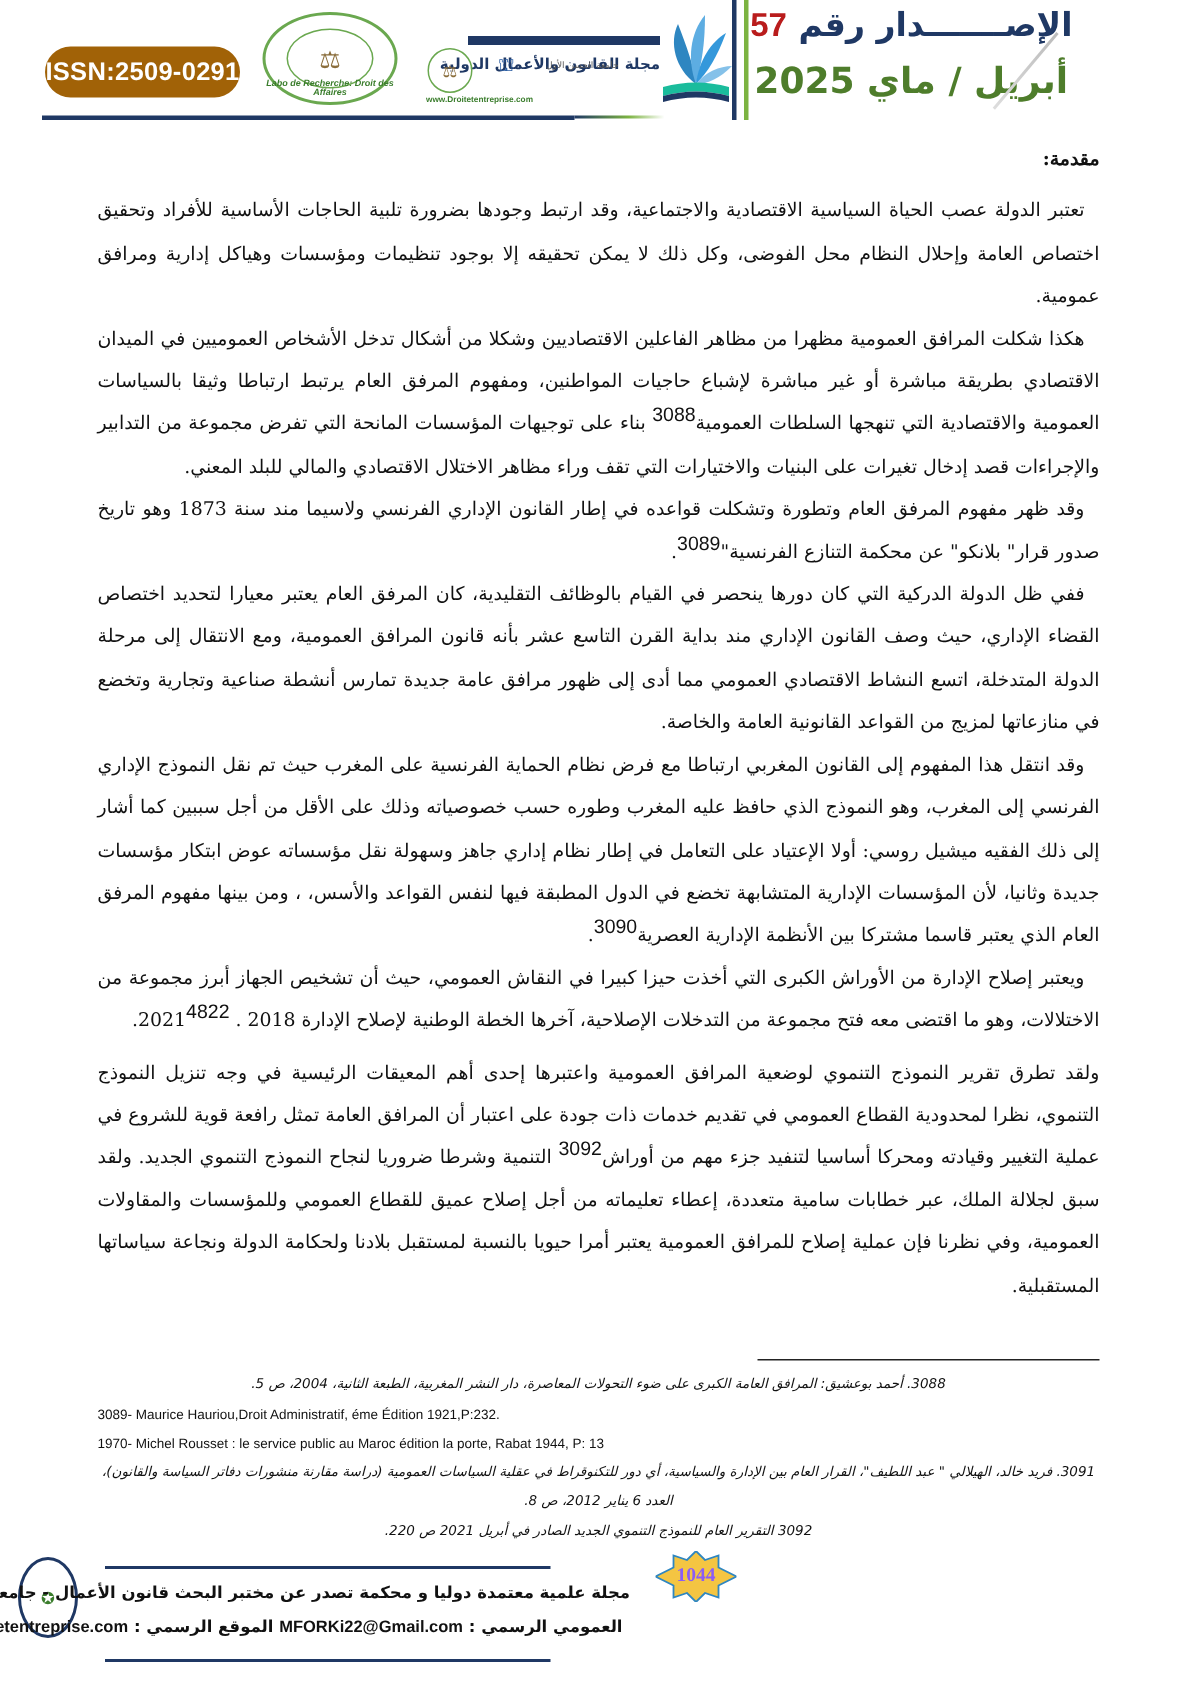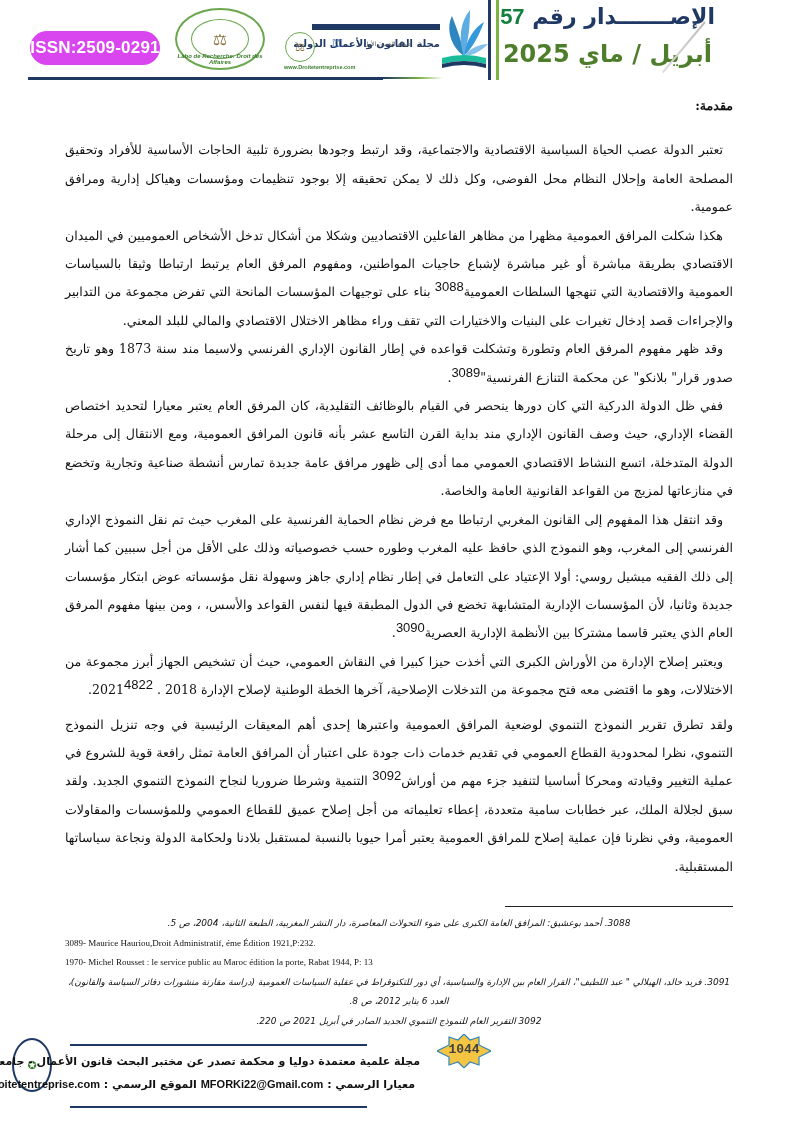--- a/index.html
+++ b/index.html
@@ -1,66 +1,66 @@
 <!DOCTYPE html>
 <html><head>
 <meta charset="utf-8">
 <style>
   html, body { margin: 0; padding: 0; background: #ffffff; }
   body { width: 793px; height: 1122px; position: relative; overflow: hidden; font-family: "DejaVu Sans", sans-serif; color: #111; }
 
   
   .header { position: absolute; left: 0; top: 0; width: 793px; height: 80px; }
-  .issn { position: absolute; left: 30px; top: 31px; width: 130px; height: 34px; border-radius: 17px; background: #d946ef; color: #fff; font-family: "Liberation Sans", sans-serif; font-size: 17px; font-weight: bold; display: flex; align-items: center; justify-content: center; letter-spacing: 0.2px; }
+  .issn { position: absolute; left: 30px; top: 31px; width: 130px; height: 34px; border-radius: 17px; background: #a16207; color: #fff; font-family: "Liberation Sans", sans-serif; font-size: 17px; font-weight: bold; display: flex; align-items: center; justify-content: center; letter-spacing: 0.2px; }
   .lab-logo { position: absolute; left: 175px; top: 8px; width: 90px; height: 62px; border: 2px solid #6aa84f; border-radius: 50%; box-sizing: border-box; display: flex; align-items: center; justify-content: center; }
   .lab-logo .inner { width: 56px; height: 38px; border: 1.5px solid #6aa84f; border-radius: 50%; display:flex; align-items:center; justify-content:center; font-size: 16px; color: #8a6d3b; }
   .lab-logo .arc-text { position: absolute; bottom: 3px; left: 0; width: 100%; text-align: center; font-size: 6px; color: #3a7d2c; font-family: "Liberation Sans", sans-serif; font-style: italic; font-weight: bold; }
   .journal-block { position: absolute; left: 282px; top: 6px; width: 158px; height: 66px; }
   .journal-title { position: absolute; right: 0; top: 4px; font-size: 10px; color: #1f3864; font-weight: bold; white-space: nowrap; direction: rtl; margin-top: 28px; }
   .journal-subbar { position: absolute; left: 30px; top: 18px; width: 128px; height: 6px; background: #1f3864; }
   .journal-small-logo { position: absolute; left: 3px; top: 26px; width: 30px; height: 30px; border: 1.5px solid #6aa84f; border-radius: 50%; box-sizing: border-box; font-size: 11px; display:flex; align-items:center; justify-content:center; color:#8a6d3b; }
   .journal-castle { position: absolute; left: 50px; top: 30px; font-size: 12px; color: #2e5fa3; }
   .journal-univ { position: absolute; left: 82px; top: 34px; font-size: 6px; color: #555; direction: rtl; }
   .journal-url { position: absolute; left: 2px; top: 58px; font-size: 5.5px; color: #3a7d2c; font-weight: bold; font-family: "Liberation Sans", sans-serif; }
   .book-logo { position: absolute; left: 440px; top: 6px; width: 48px; height: 68px; }
   .v-bars { position: absolute; left: 488px; top: 0; width: 14px; height: 80px; }
   .v-bars .b1 { position: absolute; left: 0; top: 0; width: 3px; height: 80px; background: #1f3864; }
   .v-bars .b2 { position: absolute; left: 8px; top: 0; width: 3px; height: 80px; background: #7cb342; }
   .issue-line { position: absolute; left: 515px; top: 4px; width: 200px; text-align: right; direction: rtl; font-size: 22px; font-weight: bold; color: #1f3864; white-space: nowrap; }
-  .issue-line .num { color: #15803d; font-family: "Liberation Sans", sans-serif; padding-left: 16px; }
+  .issue-line .num { color: #b91c1c; font-family: "Liberation Sans", sans-serif; padding-left: 16px; }
   .date-line { position: absolute; left: 512px; top: 40px; width: 200px; text-align: right; direction: rtl; font-size: 24px; font-weight: bold; color: #4e7d2b; white-space: nowrap; }
   .diag-line { position: absolute; left: 704px; top: 22px; width: 2px; height: 66px; background: linear-gradient(#bbb,#ddd); transform: rotate(40deg); transform-origin: top; }
   .header-rule { position: absolute; left: 28px; top: 77px; width: 355px; height: 3px; background: #1f3864; }
   .header-rule2 { position: absolute; left: 383px; top: 77px; width: 60px; height: 2px; background: linear-gradient(90deg,#1f3864,#7cb342 60%,#fff); }
 
   
   .content { position: absolute; left: 65px; top: 92px; width: 668px; direction: rtl; text-align: justify; font-family: "DejaVu Serif", serif; font-size: 12.6px; line-height: 28.4px; color: #111; }
   .content p { margin: 0; }
-  .content .heading { font-weight: bold; margin-bottom: 16px; }
+  .content .heading { font-weight: bold; margin-bottom: 6px; }
   .content .indent { text-indent: 10px; }
   sup { font-size: 13px; vertical-align: super; line-height: 0; font-family: "Liberation Sans", sans-serif; }
 
   
   .fn-rule { position: absolute; left: 505px; top: 906px; width: 228px; height: 1px; background: #222; }
   .footnotes { position: absolute; left: 65px; top: 914px; width: 668px; font-family: "DejaVu Sans", sans-serif; font-size: 9px; line-height: 19.5px; color: #111; }
   .fn { direction: rtl; text-align: center; font-style: italic; }
-  .fn-ltr { direction: ltr; text-align: right; font-family: Liberation Serif, serif; font-size: 9px; }
+  .fn-ltr { direction: ltr; text-align: right; font-family: Liberation Sans, sans-serif; font-size: 9px; }
   .fn-ltr span { display: inline-block; width: 100%; text-align: left; direction: ltr; padding-left: 0; }
 
   
   .footer { position: absolute; left: 0; top: 1030px; width: 793px; height: 92px; }
   .footer-seal { position: absolute; left: 12px; top: 8px; width: 40px; height: 54px; border-radius: 50%; border: 2px solid #1f3864; box-sizing: border-box; display:flex; align-items:center; justify-content:center; font-size: 11px; color: #3a7d2c; }
   .footer-rule-top { position: absolute; left: 70px; top: 14px; width: 297px; height: 2px; background: #1f3864; }
   .footer-rule-bottom { position: absolute; left: 70px; top: 76px; width: 297px; height: 2px; background: #1f3864; }
   .footer-line1 { position: absolute; left: 60px; top: 25px; width: 360px; direction: rtl; text-align: left; font-size: 11px; font-weight: bold; color: #111; white-space: nowrap; }
   .footer-line2 { position: absolute; left: 85px; top: 48px; width: 330px; direction: rtl; text-align: center; font-size: 11px; font-weight: bold; color: #111; white-space: nowrap; }
   .footer-line2 .latin { font-family: "Liberation Sans", sans-serif; direction: ltr; unicode-bidi: embed; }
   .page-badge { position: absolute; left: 437px; top: 4px; width: 54px; height: 34px; }
   .page-badge .star { position: absolute; left: 0; top: 0; width: 54px; height: 34px; }
-  .page-badge .num { position: absolute; left: 0; top: 8px; width: 54px; text-align: center; font-family: Liberation Mono, monospace; font-size: 13px; font-weight: bold; color: #404040; }
+  .page-badge .num { position: absolute; left: 0; top: 8px; width: 54px; text-align: center; font-family: Liberation Serif, serif; font-size: 13px; font-weight: bold; color: #8b5cf6; }
 </style>
 </head>
 <body>
 
 <div class="header">
   <div class="issn">ISSN:2509-0291</div>
 
   <div class="lab-logo">
     <div class="inner">⚖</div>
     <div class="arc-text">Labo de Recherche: Droit des Affaires</div>
@@ -95,21 +95,21 @@
   </div>
   <div class="date-line">أبريل / ماي 2025</div>
   <div class="diag-line"></div>
 
   <div class="header-rule"></div>
   <div class="header-rule2"></div>
 </div>
 
 <div class="content">
   <p class="heading">مقدمة:</p>
-  <p class="indent">تعتبر الدولة عصب الحياة السياسية الاقتصادية والاجتماعية، وقد ارتبط وجودها بضرورة تلبية الحاجات الأساسية للأفراد وتحقيق المصلحة العامة وإحلال النظام محل الفوضى، وكل ذلك لا يمكن تحقيقه إلا بوجود تنظيمات ومؤسسات وهياكل إدارية ومرافق عمومية.</p>
+  <p class="indent">تعتبر الدولة عصب الحياة السياسية الاقتصادية والاجتماعية، وقد ارتبط وجودها بضرورة تلبية الحاجات الأساسية للأفراد وتحقيق اختصاص العامة وإحلال النظام محل الفوضى، وكل ذلك لا يمكن تحقيقه إلا بوجود تنظيمات ومؤسسات وهياكل إدارية ومرافق عمومية.</p>
   <p class="indent"><span>هكذا شكلت المرافق العمومية مظهرا من مظاهر الفاعلين الاقتصاديين وشكلا من أشكال تدخل الأشخاص العموميين في الميدان الاقتصادي بطريقة مباشرة أو غير مباشرة لإشباع حاجيات المواطنين، ومفهوم المرفق العام يرتبط ارتباطا وثيقا بالسياسات العمومية والاقتصادية التي تنهجها السلطات العمومية</span><sup>3088</sup><span> بناء على توجيهات المؤسسات المانحة التي تفرض مجموعة من التدابير والإجراءات قصد إدخال تغيرات على البنيات والاختيارات التي تقف وراء مظاهر الاختلال الاقتصادي والمالي للبلد المعني.</span></p>
   <p class="indent"><span>وقد ظهر مفهوم المرفق العام وتطورة وتشكلت قواعده في إطار القانون الإداري الفرنسي ولاسيما مند سنة 1873 وهو تاريخ صدور قرار" بلانكو" عن محكمة التنازع الفرنسية"</span><sup>3089</sup><span>.</span></p>
   <p class="indent">ففي ظل الدولة الدركية التي كان دورها ينحصر في القيام بالوظائف التقليدية، كان المرفق العام يعتبر معيارا لتحديد اختصاص القضاء الإداري، حيث وصف القانون الإداري مند بداية القرن التاسع عشر بأنه قانون المرافق العمومية، ومع الانتقال إلى مرحلة الدولة المتدخلة، اتسع النشاط الاقتصادي العمومي مما أدى إلى ظهور مرافق عامة جديدة تمارس أنشطة صناعية وتجارية وتخضع في منازعاتها لمزيج من القواعد القانونية العامة والخاصة.</p>
   <p class="indent"><span>وقد انتقل هذا المفهوم إلى القانون المغربي ارتباطا مع فرض نظام الحماية الفرنسية على المغرب حيث تم نقل النموذج الإداري الفرنسي إلى المغرب، وهو النموذج الذي حافظ عليه المغرب وطوره حسب خصوصياته وذلك على الأقل من أجل سببين كما أشار إلى ذلك الفقيه ميشيل روسي: أولا الإعتياد على التعامل في إطار نظام إداري جاهز وسهولة نقل مؤسساته عوض ابتكار مؤسسات جديدة وثانيا، لأن المؤسسات الإدارية المتشابهة تخضع في الدول المطبقة فيها لنفس القواعد والأسس، ، ومن بينها مفهوم المرفق العام الذي يعتبر قاسما مشتركا بين الأنظمة الإدارية العصرية</span><sup>3090</sup><span>.</span></p>
   <p class="indent"><span>ويعتبر إصلاح الإدارة من الأوراش الكبرى التي أخذت حيزا كبيرا في النقاش العمومي، حيث أن تشخيص الجهاز أبرز مجموعة من الاختلالات، وهو ما اقتضى معه فتح مجموعة  من التدخلات الإصلاحية، آخرها الخطة الوطنية لإصلاح الإدارة 2018 . 2021</span><sup>4822</sup><span>.</span></p>
   <p style="margin-top:6px;"><span>ولقد تطرق تقرير النموذج التنموي لوضعية المرافق العمومية واعتبرها إحدى أهم المعيقات الرئيسية في وجه تنزيل النموذج التنموي، نظرا لمحدودية القطاع العمومي في تقديم خدمات ذات جودة على اعتبار أن المرافق العامة تمثل رافعة قوية للشروع في عملية التغيير وقيادته ومحركا أساسيا لتنفيد جزء مهم من أوراش</span><sup>3092</sup><span> التنمية وشرطا ضروريا لنجاح النموذج التنموي الجديد. ولقد سبق لجلالة الملك، عبر خطابات سامية متعددة، إعطاء تعليماته من أجل إصلاح عميق للقطاع العمومي وللمؤسسات والمقاولات العمومية، وفي نظرنا فإن عملية إصلاح للمرافق العمومية يعتبر أمرا حيويا بالنسبة لمستقبل بلادنا ولحكامة الدولة ونجاعة سياساتها المستقبلية.</span></p>
 </div>
 
 <div class="fn-rule"></div>
 <div class="footnotes">
@@ -118,21 +118,21 @@
   <div class="fn-ltr"><span>1970- Michel Rousset : le service public au Maroc édition la porte, Rabat 1944, P: 13</span></div>
   <div class="fn">3091. فريد خالد، الهيلالي " عبد اللطيف"، القرار العام بين الإدارة والسياسية، أي دور للتكنوقراط في عقلية السياسات العمومية (دراسة مقارنة منشورات دفاتر السياسة والقانون)، العدد 6 يناير 2012، ص 8.</div>
   <div class="fn">3092 التقرير العام للنموذج التنموي الجديد الصادر في أبريل 2021 ص 220.</div>
 </div>
 
 <div class="footer">
   <div class="footer-seal">✪</div>
   <div class="footer-rule-top"></div>
   <div class="footer-line1">مجلة علمية معتمدة  دوليا و محكمة تصدر عن مختبر البحث قانون الأعمال - جامعة الحسن الأول - سطات - المغرب</div>
   <div class="footer-line2">
-    <span>معيارا الرسمي :</span>
+    <span>العمومي الرسمي :</span>
     <span class="latin">MFORKi22@Gmail.com</span>
     <span>الموقع الرسمي :</span>
     <span class="latin">WWW.Droitetentreprise.com</span>
   </div>
   <div class="footer-rule-bottom"></div>
   <div class="page-badge">
     <svg class="star" viewBox="0 0 54 34">
       <polygon points="27,0 33,6 42,3 42,11 54,17 42,23 42,31 33,28 27,34 21,28 12,31 12,23 0,17 12,11 12,3 21,6" fill="#f4c542" stroke="#2e86c1" stroke-width="1.2"></polygon>
     </svg>
     <div class="num">1044</div>

